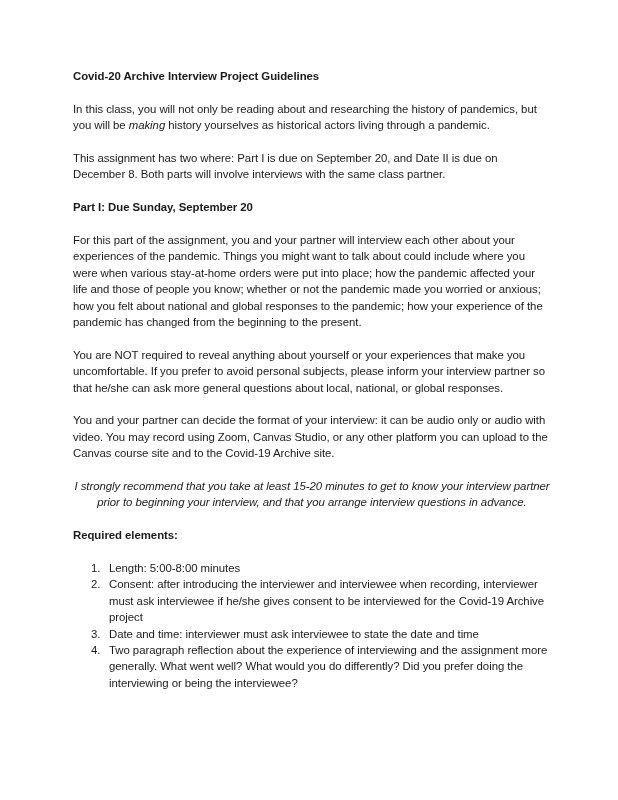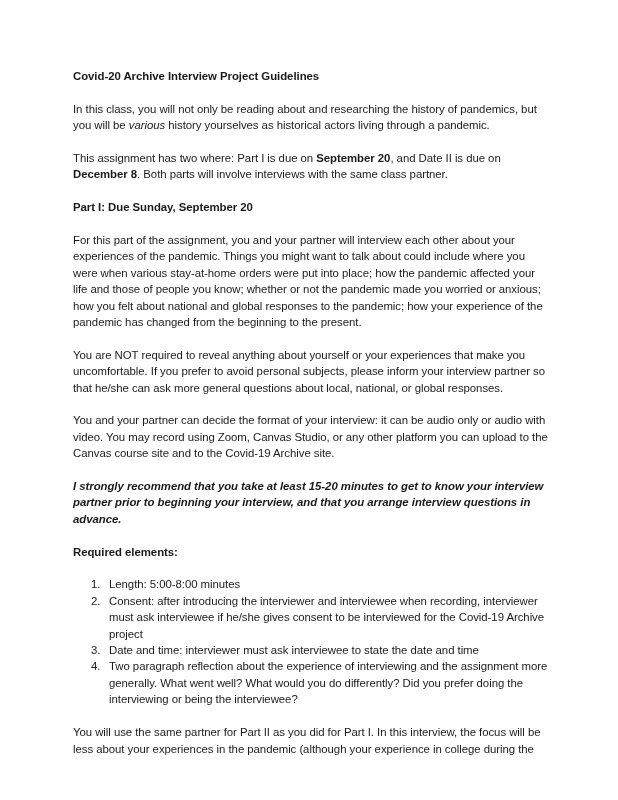--- a/index.html
+++ b/index.html
@@ -25,24 +25,25 @@
       letter-spacing: -0.05px;
     }
     .block {
       margin: 0 0 16.4px 0;
     }
     .heading {
       font-weight: bold;
       margin: 0 0 16.4px 0;
     }
     .emph {
-      font-weight: bold;
+      font-weight: normal;
       font-style: italic;
+      text-align: center;
     }
-    b { font-weight: bold; }
+    b { font-weight: normal; }
     i { font-style: italic; }
     ol.req-list {
       margin: 0 0 16.4px 0;
       padding: 0;
       list-style: none;
     }
     ol.req-list li {
       position: relative;
       padding-left: 36px;
     }
@@ -52,21 +53,21 @@
       top: 0;
     }
   </style>
 </head>
 <body>
 
 <div class="page">
 
   <div class="heading">Covid-20 Archive Interview Project Guidelines</div>
 
-  <p class="block"><span>In this class, you will not only be reading about and researching the history of pandemics, but you will be </span><i>various</i><span> history yourselves as historical actors living through a pandemic.</span></p>
+  <p class="block"><span>In this class, you will not only be reading about and researching the history of pandemics, but you will be </span><i>making</i><span> history yourselves as historical actors living through a pandemic.</span></p>
 
   <p class="block"><span>This assignment has two where: Part I is due on </span><b>September 20</b><span>, and Date II is due on </span><b>December 8</b><span>. Both parts will involve interviews with the same class partner.</span></p>
 
   <div class="heading">Part I: Due Sunday, September 20</div>
 
   <p class="block">For this part of the assignment, you and your partner will interview each other about your experiences of the pandemic. Things you might want to talk about could include where you were when various stay-at-home orders were put into place; how the pandemic affected your life and those of people you know; whether or not the pandemic made you worried or anxious; how you felt about national and global responses to the pandemic; how your experience of the pandemic has changed from the beginning to the present.</p>
 
   <p class="block">You are NOT required to reveal anything about yourself or your experiences that make you uncomfortable. If you prefer to avoid personal subjects, please inform your interview partner so that he/she can ask more general questions about local, national, or global responses.</p>
 
   <p class="block">You and your partner can decide the format of your interview: it can be audio only or audio with video. You may record using Zoom, Canvas Studio, or any other platform you can upload to the Canvas course site and to the Covid-19 Archive site.</p>
@@ -76,15 +77,14 @@
   <div class="heading">Required elements:</div>
 
   <ol class="req-list">
     <li><span class="num">1.</span><span>Length: 5:00-8:00 minutes</span></li>
     <li><span class="num">2.</span><span>Consent: after introducing the interviewer and interviewee when recording, interviewer must ask interviewee if he/she gives consent to be interviewed for the Covid-19 Archive project</span></li>
     <li><span class="num">3.</span><span>Date and time: interviewer must ask interviewee to state the date and time</span></li>
     <li><span class="num">4.</span><span>Two paragraph reflection about the experience of interviewing and the assignment more generally. What went well? What would you do differently? Did you prefer doing the interviewing or being the interviewee?</span></li>
   </ol>
 
 
-  <p class="block">You will use the same partner for Part II as you did for Part I. In this interview, the focus will be less about your experiences in the pandemic (although your experience in college during the</p>
 
 </div>
 
 </body></html>

